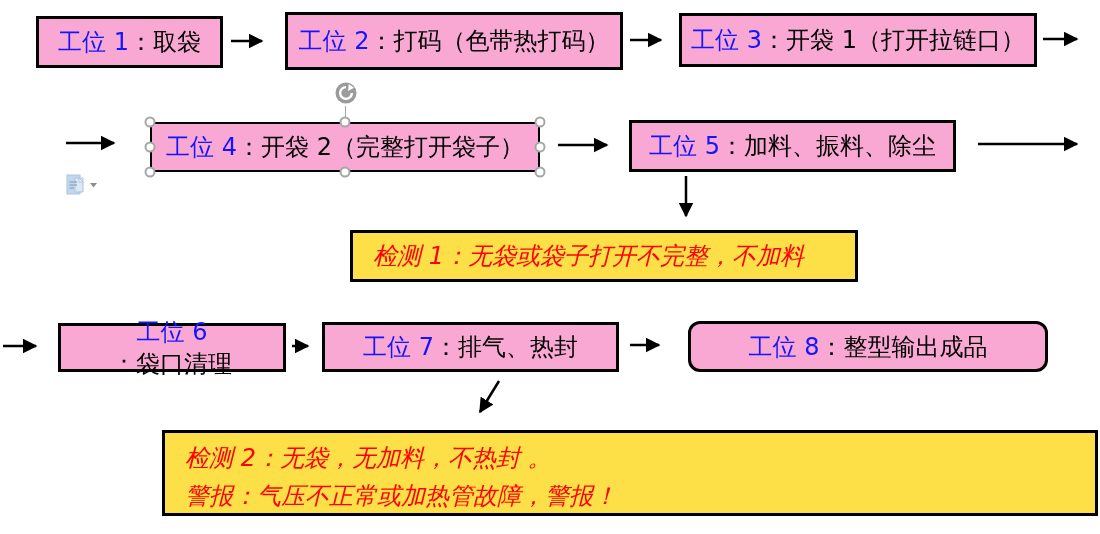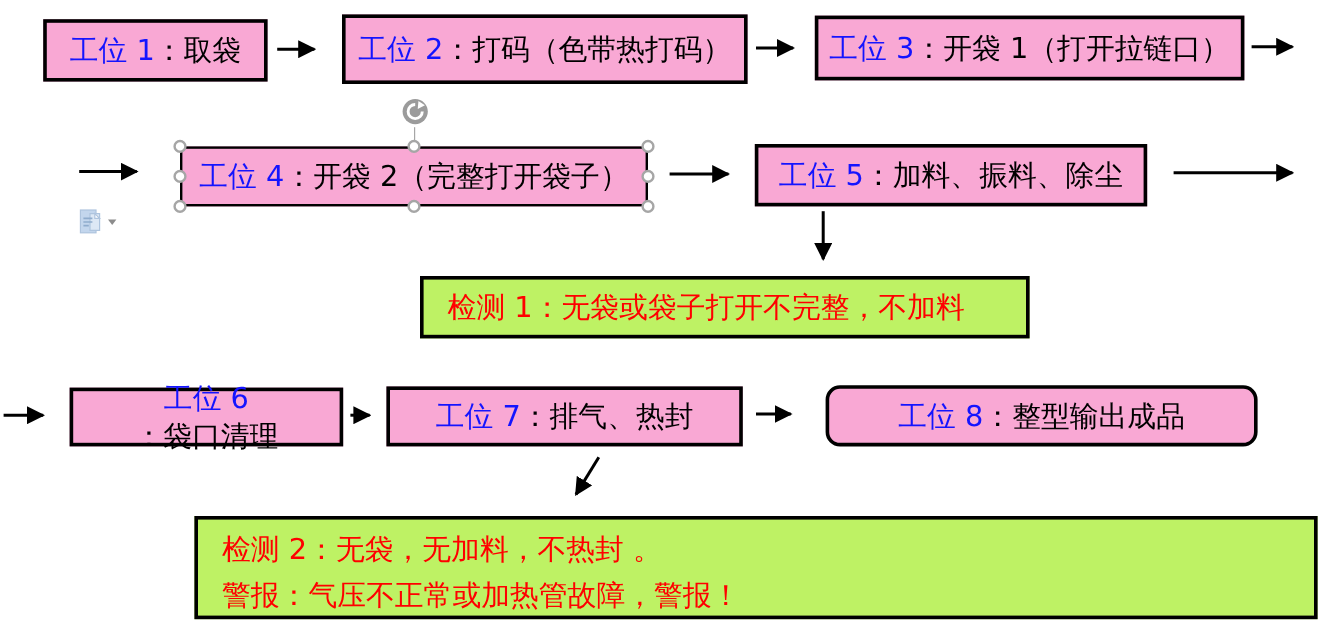--- a/index.html
+++ b/index.html
@@ -10,23 +10,23 @@
   }
   .fbox {
     position:absolute; box-sizing:border-box; background:#f9a8d4;
     border:3px solid #000;
     display:flex; align-items:center; justify-content:center;
     font-size:24px; white-space:nowrap; color:var(--body-text,#000);
   }
   .fbox .lbl { color:var(--station-label-blue,#0000ff); }
   .fbox.selected { border-width:2px; }
   .detbox {
-    position:absolute; box-sizing:border-box; background:#bef264;
+    position:absolute; box-sizing:border-box; background:#fde047;
     border:3px solid #000; color:var(--alert-red,#ff0000);
-    font-size:24px; white-space:nowrap;
+    font-size:24px; white-space:nowrap;font-style:italic;
   }
   .detbox.center { display:flex; align-items:center; padding-left:20px; }
   .detbox .dline { display:block; line-height:38px; }
   .det2pad { padding:6px 0 0 20px; }
   svg.overlay { position:absolute; left:0; top:0; pointer-events:none; }
   .handle {
     position:absolute; width:11px; height:11px; border-radius:50%;
     background:#fff; border:2px solid #a6a6a6; box-sizing:border-box;
     transform:translate(-50%,-50%); z-index:5;
   }

